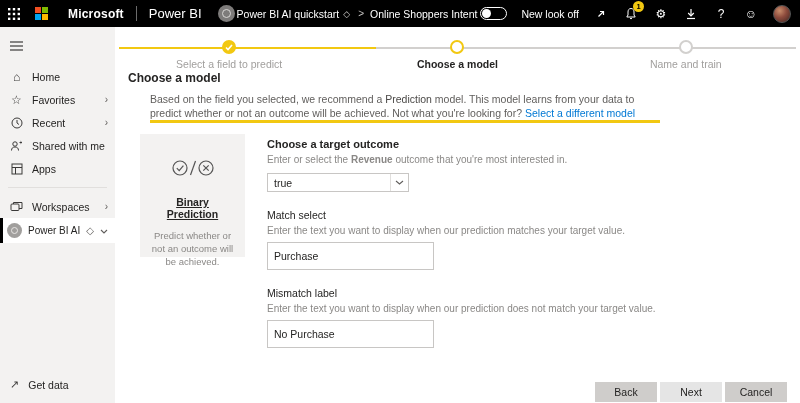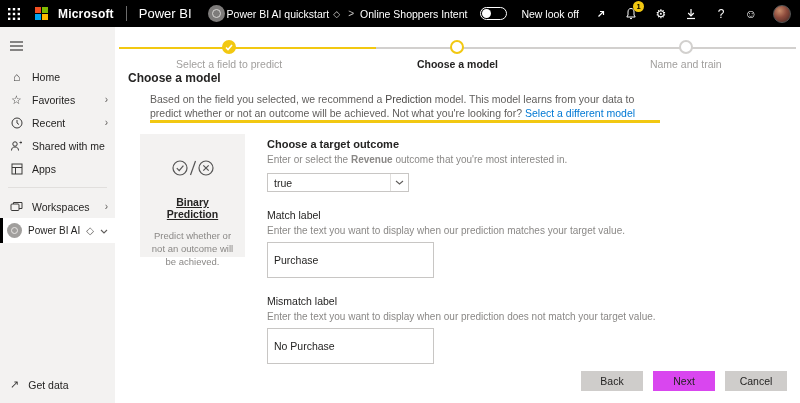--- a/index.html
+++ b/index.html
@@ -6,21 +6,21 @@
   html,body { width:800px; height:403px; }
   .app { position:relative; width:800px; height:403px; background:#fff; overflow:hidden;
          font-family:"Liberation Sans", sans-serif; color:#252423; }
 
   
   .topbar { position:absolute; top:0; left:0; right:0; height:27px; background:#000;
             color:#fff; display:flex; align-items:center; }
   .waffle-btn { width:27px; height:27px; display:flex; align-items:center; justify-content:center; cursor:pointer; }
   .ms-logo { display:grid; grid-template-columns:6px 6px; grid-template-rows:6px 6px; gap:1px; margin-left:8px; }
   .ms-logo i { display:block; }
-  .ms-text { font-size:12px; font-weight:bold; margin-left:10px; letter-spacing:.2px; }
+  .ms-text { font-size:12px; font-weight:bold; margin-left:20px; letter-spacing:.2px; }
   .tb-divider { width:1px; height:15px; background:#6b6b6b; margin:0 12px; }
   .product { font-size:13px; font-weight:400; }
   .crumb-avatar { width:17px; height:17px; border-radius:50%; background:#7d7b7a; margin-left:16px;
                   display:flex; align-items:center; justify-content:center; }
   .crumb-avatar i { width:9px; height:9px; border-radius:50%; border:1.5px solid #d8d6d4; display:block; }
   .crumb { font-size:10.5px; margin-left:2px; white-space:nowrap; }
   .crumb-diamond { font-size:9px; color:#d2d0ce; margin:0 4px; }
   .crumb-sep { font-size:10px; color:#c8c6c4; margin:0 4px; }
   .tb-right { margin-left:auto; display:flex; align-items:center; gap:14px; padding-right:9px; }
   .toggle { width:27px; height:13px; border:1px solid #fff; border-radius:8px; position:relative; cursor:pointer; }
@@ -86,27 +86,27 @@
   .form { width:450px; padding-top:4px; }
   .sec-title { font-size:11px; font-weight:bold; }
   .field-desc { font-size:10px; color:#8a8886; margin-top:4px; }
   .combo { margin-top:8px; width:142px; height:19px; border:1px solid #c8c6c4; background:#fff;
            display:flex; align-items:center; font-size:10.5px; padding-left:6px; cursor:pointer; }
   .combo-val { flex:1; }
   .combo-chev { border-left:1px solid #e1dfdd; height:100%; width:18px; display:flex;
                 align-items:center; justify-content:center; color:#605e5c; }
   .q-title { margin-top:27px; }
   .field-label { font-size:10.5px; margin-top:17px; }
-  .text-input { margin-top:6px; display:block; width:167px; height:36px; border:1px solid #c8c6c4;
+  .text-input { margin-top:6px; display:block; width:167px; height:28px; border:1px solid #c8c6c4;
                 font-size:10.5px; padding:0 6px; font-family:inherit; color:#252423; background:#fff; }
 
-  .footer { position:absolute; bottom:12px; right:13px; display:flex; gap:10px; }
+  .footer { position:absolute; bottom:1px; right:13px; display:flex; gap:3px; }
   .btn { min-width:62px; height:20px; border:none; font-size:10.5px; font-family:inherit;
          color:#252423; background:#cfcdcb; padding:0 12px; cursor:pointer; }
-  .btn.primary { background:#d946ef; }
+  .btn.primary { background:#e5e5e5; }
 </style>
 </head>
 <body>
 
 <div class="app">
 
   <div class="topbar">
     <div class="waffle-btn">
       <svg width="12" height="12" viewBox="0 0 12 12" fill="#fff">
         <rect x="0" y="0" width="2.4" height="2.4"></rect>
@@ -305,21 +305,21 @@
         <div class="combo">
           <span class="combo-val">true</span>
           <span class="combo-chev">
             <svg width="9" height="5" viewBox="0 0 9 5" stroke="#605e5c" stroke-width="1.1" fill="none">
                 <path d="M1 1 L4.5 4 L8 1"></path>
               </svg>
           </span>
         </div>
 
 
-        <div class="field-label">Match label</div>
+        <div class="field-label">Match select</div>
         <div class="field-desc">Enter the text you want to display when our prediction matches your target value.</div>
         <input class="text-input" type="text" value="Purchase" style="">
 
         <div class="field-label">Mismatch label</div>
         <div class="field-desc">Enter the text you want to display when our prediction does not match your target value.</div>
         <input class="text-input" type="text" value="No Purchase" style="">
       </div>
     </div>
 
     <div class="footer">

